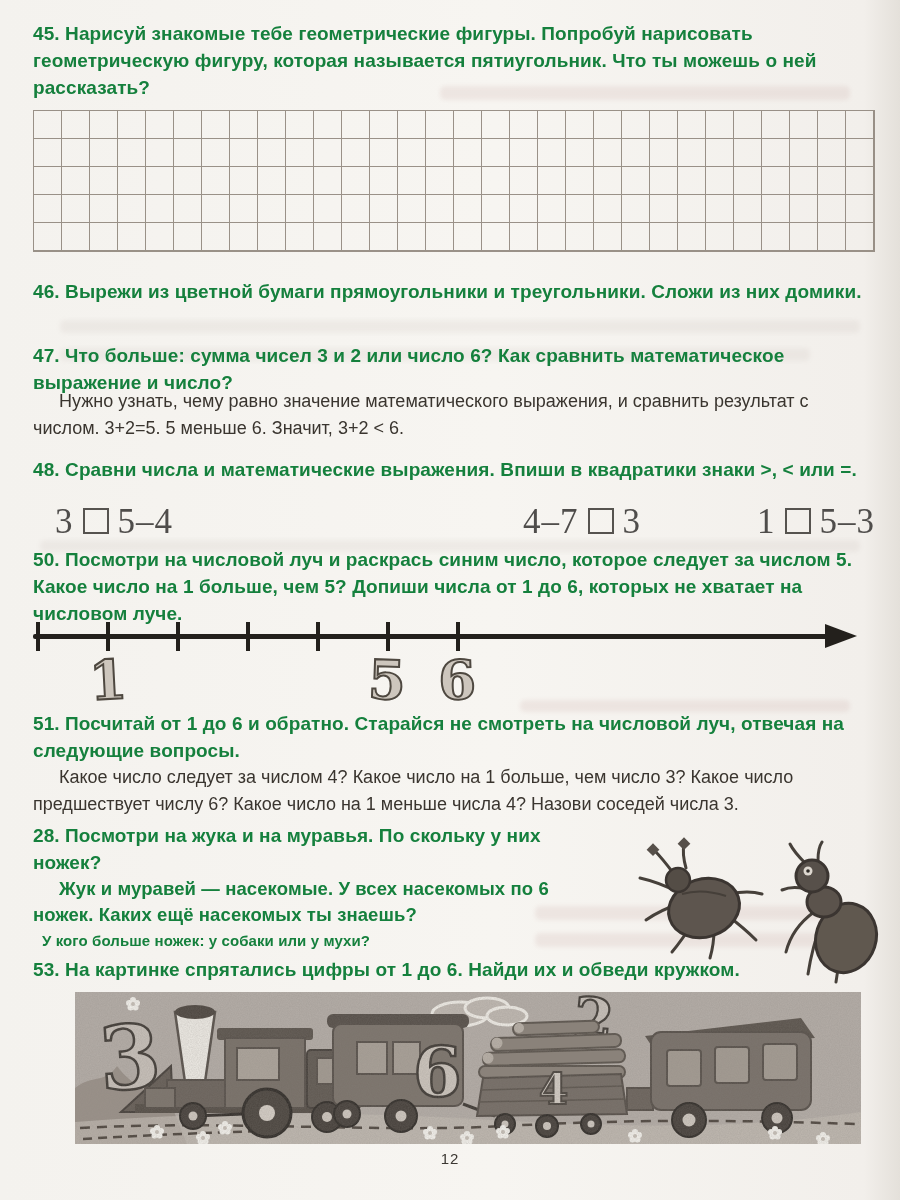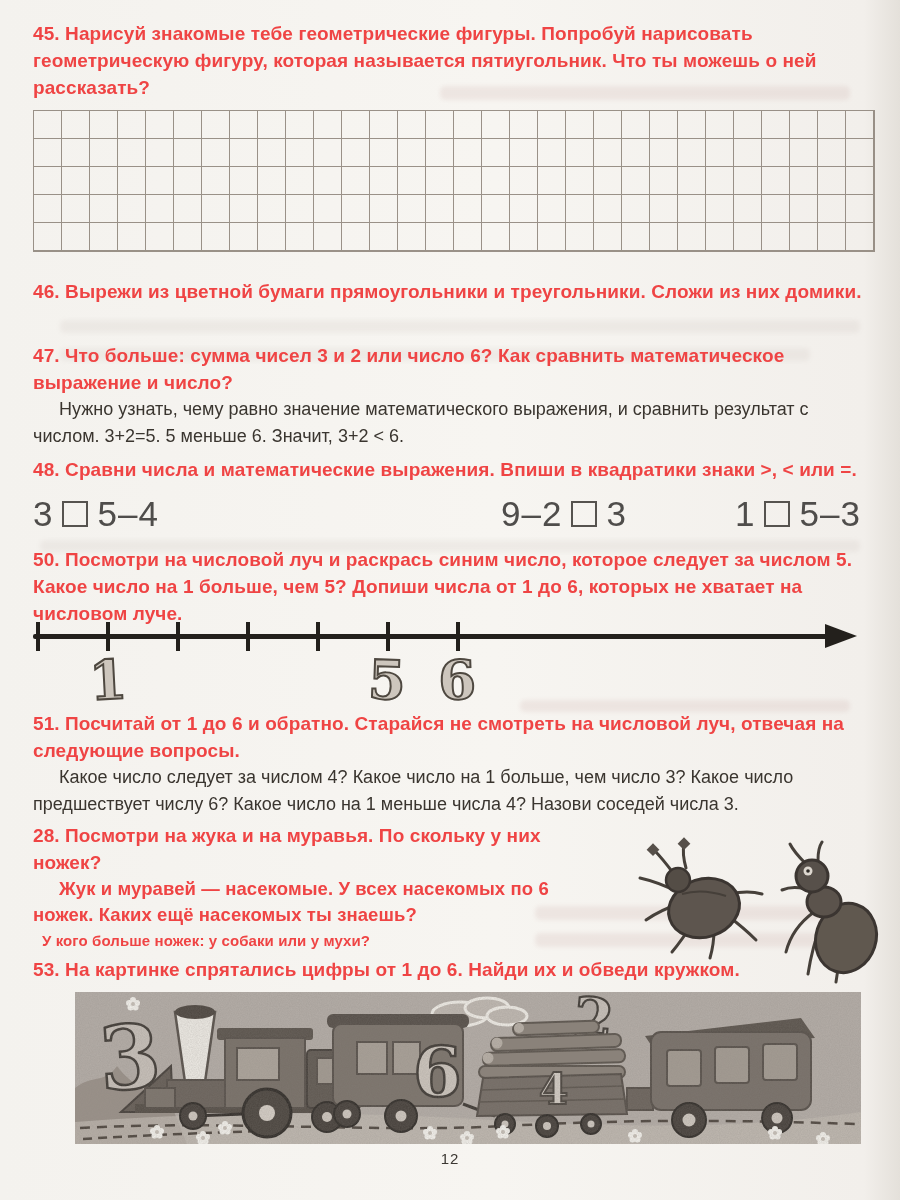--- a/index.html
+++ b/index.html
@@ -1,31 +1,31 @@
 <!DOCTYPE html>
 <html><head>
 <meta charset="utf-8">
 <style>
   html,body{margin:0;padding:0;}
   body{width:900px;height:1200px;position:relative;overflow:hidden;
        background:linear-gradient(90deg,#f4f2ee 0%,#f7f5f1 55%,#f2efeb 96%,#e4e0da 100%);
        font-family:"Liberation Sans",sans-serif;color:#2c2823;}
   .abs{position:absolute;}
-  .h{font-weight:700;font-size:19px;line-height:27px;letter-spacing:.1px;color:#ef4444;}
+  .h{font-weight:700;font-size:19px;line-height:27px;letter-spacing:.1px;color:#15803d;}
   .body-txt{font-weight:400;font-size:18px;line-height:27px;color:#3a352f;}
   .indent{text-indent:26px;}
   
   .draw-grid{width:841px;height:141px;
      background-image:linear-gradient(#8a8076 1px,transparent 1px),
                       linear-gradient(90deg,#8a8076 1px,transparent 1px);
      background-size:28px 28px;border-right:1px solid #8a8076;border-bottom:1px solid #8a8076;
      opacity:.85;}
   
-  .expr-item{position:absolute;top:0;font-family:Liberation Sans, sans-serif;font-weight:200;
-     font-size:35px;line-height:40px;color:#4f4d4b;letter-spacing:1px;white-space:nowrap;}
+  .expr-item{position:absolute;top:8px;font-family:Liberation Serif, serif;font-weight:200;
+     font-size:35px;line-height:40px;color:#4f4d4b;letter-spacing:1px;white-space:nowrap;margin-left:22px;}
   .answer-box{display:inline-block;width:22px;height:22px;border:2.5px solid #56534f;
      margin:0 9px;vertical-align:-1px;background:transparent;}
   
   .nl-line{position:absolute;left:0;top:14px;width:796px;height:5px;background:#23201c;border-radius:2px;}
   .nl-arrow{position:absolute;left:792px;top:4px;width:0;height:0;
      border-top:12px solid transparent;border-bottom:12px solid transparent;border-left:32px solid #23201c;}
   .nl-tick{position:absolute;top:2px;width:4px;height:29px;background:#23201c;}
   .od{font-family:"DejaVu Serif",serif;font-weight:700;color:#cdc6bd;
       -webkit-text-stroke:2px #4e4840;}
   .nl-label{position:absolute;top:32px;width:46px;text-align:center;font-size:54px;line-height:56px;}
@@ -45,26 +45,26 @@
 <div class="ghost pink" style="left:535px;top:906px;width:330px;height:14px"></div>
 <div class="ghost pink" style="left:535px;top:933px;width:340px;height:14px"></div>
 
 <div class="abs h" style="left:33px;top:20px;width:845px">45. Нарисуй знакомые тебе геометрические фигуры. Попробуй нарисовать геометрическую фигуру, которая называется пятиугольник. Что ты можешь о ней рассказать?</div>
 
 <div class="abs draw-grid" style="left:33px;top:110px"></div>
 
 <div class="abs h" style="left:33px;top:278px;width:845px">46. Вырежи из цветной бумаги прямоугольники и треугольники. Сложи из них домики.</div>
 
 <div class="abs h" style="left:33px;top:342px;width:845px">47. Что больше: сумма чисел 3 и 2 или число 6? Как сравнить математическое выражение и число?</div>
-<div class="abs body-txt indent" style="left:33px;top:396px;width:845px">Нужно узнать, чему равно значение математического выражения, и сравнить результат с числом. 3+2=5. 5 меньше 6. Значит, 3+2 &lt; 6.</div>
+<div class="abs body-txt indent" style="left:33px;top:388px;width:845px">Нужно узнать, чему равно значение математического выражения, и сравнить результат с числом. 3+2=5. 5 меньше 6. Значит, 3+2 &lt; 6.</div>
 
 <div class="abs h" style="left:33px;top:456px;width:845px">48. Сравни числа и математические выражения. Впиши в квадратики  знаки &gt;, &lt; или =.</div>
 <div class="abs" style="left:33px;top:494px;width:845px;height:46px">
   <span class="expr-item" style="left:0"><span>3</span><span class="answer-box"></span><span>5–4</span></span>
-  <span class="expr-item" style="left:468px"><span>9–2</span><span class="answer-box"></span><span>3</span></span>
+  <span class="expr-item" style="left:468px"><span>4–7</span><span class="answer-box"></span><span>3</span></span>
   <span class="expr-item" style="left:702px"><span>1</span><span class="answer-box"></span><span>5–3</span></span>
 </div>
 
 <div class="abs h" style="left:33px;top:546px;width:845px">50. Посмотри на числовой луч и раскрась синим число, которое следует за числом 5. Какое число на 1 больше, чем 5? Допиши числа от 1 до 6, которых не хватает на числовом луче.</div>
 
 <div class="abs" style="left:33px;top:620px;width:845px;height:92px">
   <div class="nl-line"></div>
   <div class="nl-arrow"></div>
   <div class="nl-tick" style="left:3px"></div>
   <div class="nl-tick" style="left:73px"></div>

